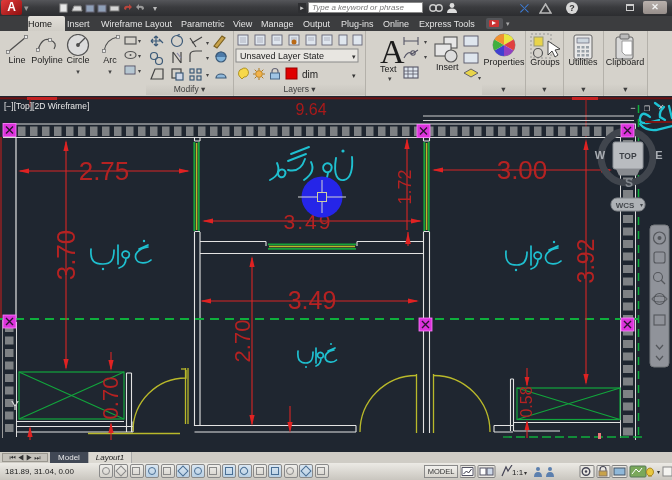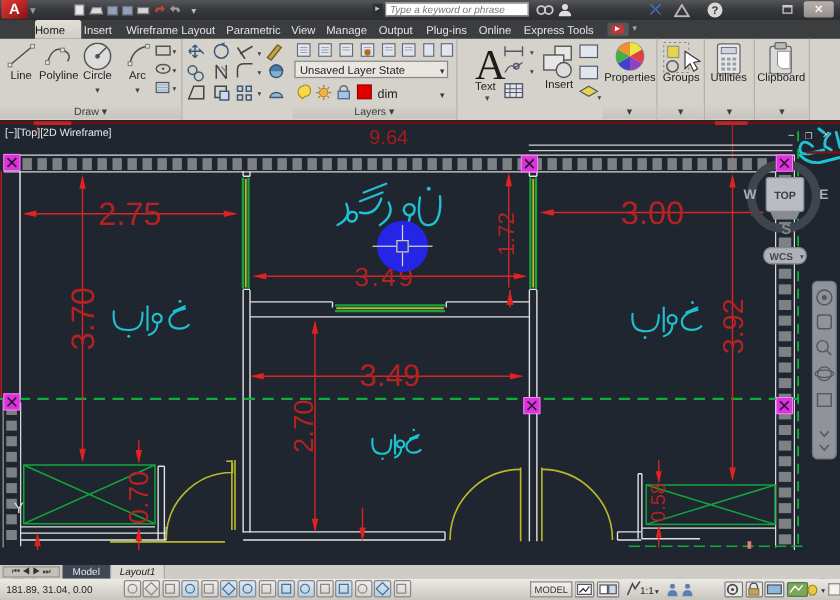--- a/index.html
+++ b/index.html
@@ -82,22 +82,22 @@
  <div class="mtab" style="left:341px;width:42px">Plug-ins</div>
  <div class="mtab" style="left:383px;width:36px">Online</div>
  <div class="mtab" style="left:419px;width:62px">Express Tools</div>
  <div class="abs" style="left:486px;top:2px;width:17px;height:11px;background:#55565a;border-radius:2px"></div>
  <div class="abs" style="left:489px;top:4px;width:10px;height:7px;background:#c33;border-radius:1px"></div>
  <div class="abs" style="left:492px;top:5px;width:0;height:0;border-left:4px solid #fff;border-top:2.5px solid transparent;border-bottom:2.5px solid transparent"></div>
  <div class="mtab" style="left:506px;width:10px;color:#aaa;font-size:7px">▾</div>
 </div>
 
 <div id="ribbon">
- <div class="panel" style="left:0;width:146px">
-        <div class="plabel">Draw ▾</div>
+ <div class="panel" style="left:146px;width:88px">
+        <div class="plabel">Modify ▾</div>
       </div>
  <div class="panel" style="left:234px;width:132px">
         <div class="plabel">Layers ▾</div>
       </div>
  <div class="panel" style="left:482px;width:44px">
         <div class="plabel">▾</div>
       </div>
  <div class="panel" style="left:526px;width:38px">
         <div class="plabel">▾</div>
       </div>

